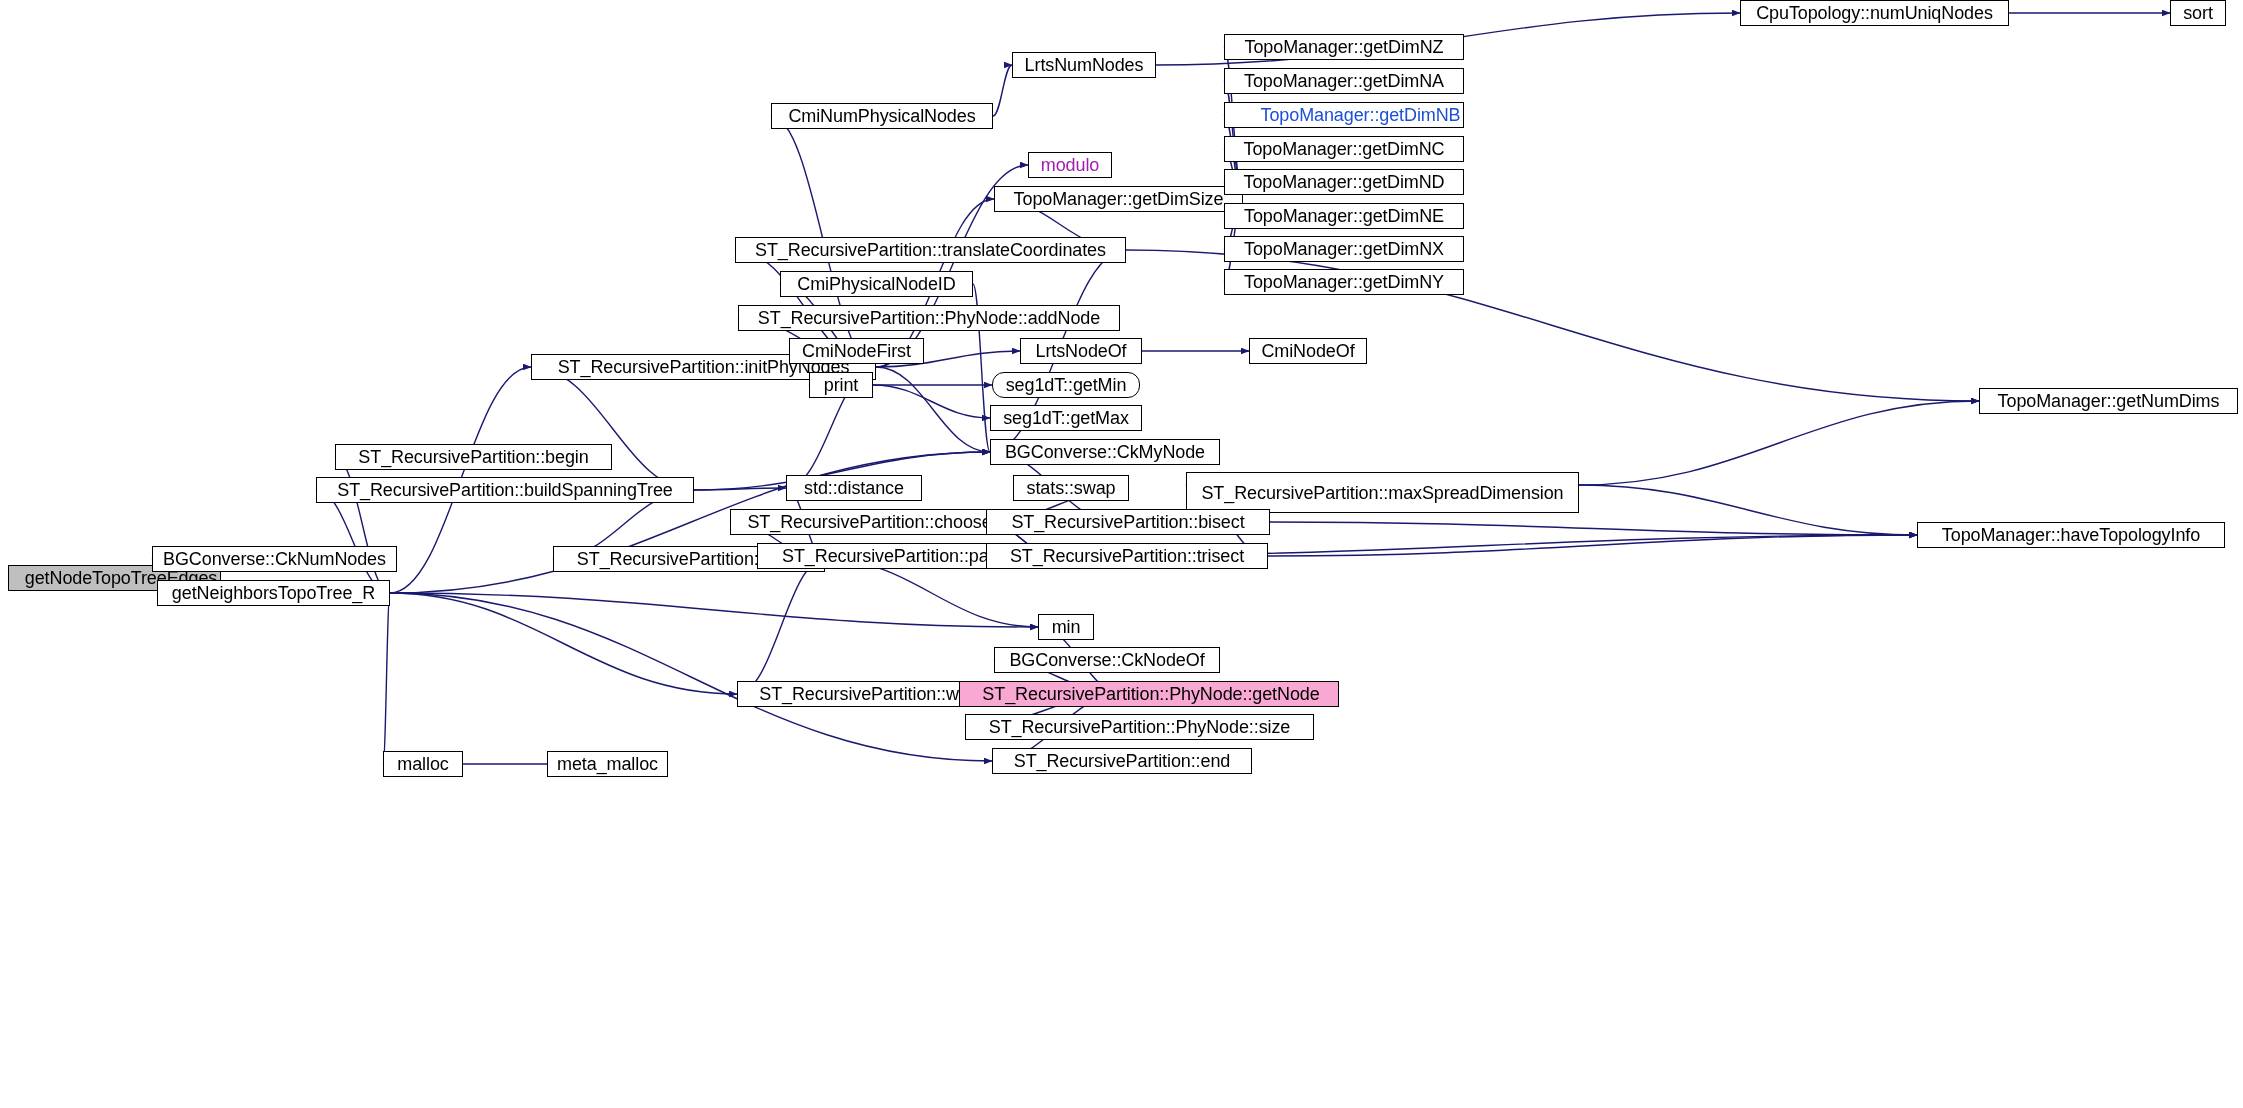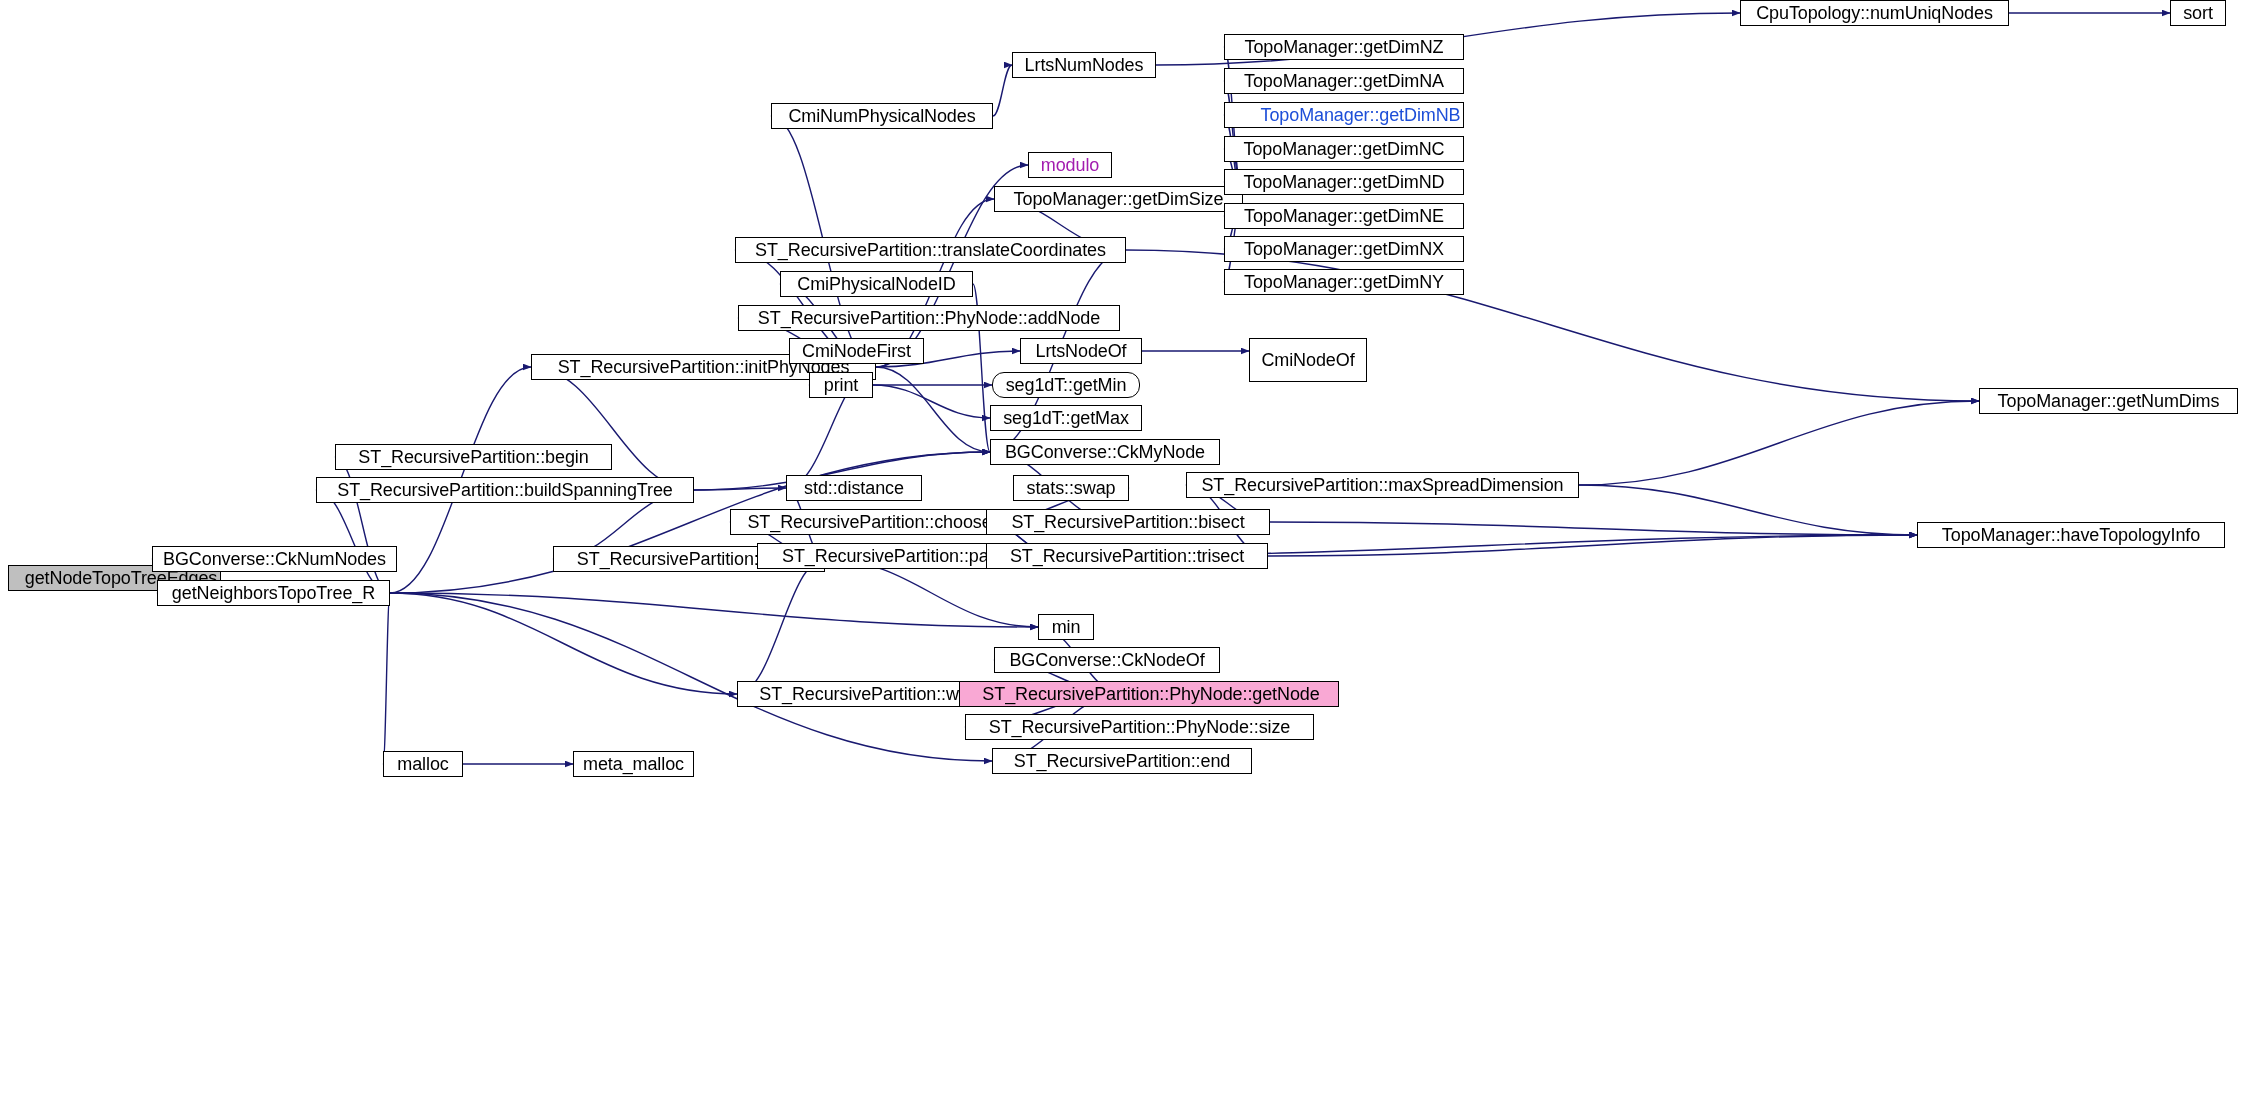--- a/index.html
+++ b/index.html
@@ -152,21 +152,21 @@
       </div>
       <div class="gnode" style="left: 531px; top: 354px; width: 345px; height: 26px; border-color: rgb(0, 0, 0); background: rgb(255, 255, 255); color: rgb(0, 0, 0);">
         <span class="lbl">ST_RecursivePartition::initPhyNodes</span>
       </div>
       <div class="gnode" style="left: 553px; top: 546px; width: 272px; height: 26px; border-color: rgb(0, 0, 0); background: rgb(255, 255, 255); color: rgb(0, 0, 0);">
         <span class="lbl">ST_RecursivePartition::build</span>
       </div>
       <div class="gnode" style="left: 383px; top: 751px; width: 80px; height: 26px; border-color: rgb(0, 0, 0); background: rgb(255, 255, 255); color: rgb(0, 0, 0);">
         <span class="lbl">malloc</span>
       </div>
-      <div class="gnode" style="left: 573px; top: 751px; width: 121px; height: 26px; border-color: rgb(0, 0, 0); background: rgb(255, 255, 255); color: rgb(0, 0, 0);">
+      <div class="gnode" style="left: 547px; top: 751px; width: 121px; height: 26px; border-color: rgb(0, 0, 0); background: rgb(255, 255, 255); color: rgb(0, 0, 0);">
         <span class="lbl">meta_malloc</span>
       </div>
       <div class="gnode" style="left: 771px; top: 103px; width: 222px; height: 26px; border-color: rgb(0, 0, 0); background: rgb(255, 255, 255); color: rgb(0, 0, 0);">
         <span class="lbl">CmiNumPhysicalNodes</span>
       </div>
       <div class="gnode" style="left: 1012px; top: 52px; width: 144px; height: 26px; border-color: rgb(0, 0, 0); background: rgb(255, 255, 255); color: rgb(0, 0, 0);">
         <span class="lbl">LrtsNumNodes</span>
       </div>
       <div class="gnode" style="left: 1740px; top: 0px; width: 269px; height: 26px; border-color: rgb(0, 0, 0); background: rgb(255, 255, 255); color: rgb(0, 0, 0);">
         <span class="lbl">CpuTopology::numUniqNodes</span>
@@ -215,42 +215,42 @@
       </div>
       <div class="gnode" style="left: 789px; top: 338px; width: 135px; height: 26px; border-color: rgb(0, 0, 0); background: rgb(255, 255, 255); color: rgb(0, 0, 0);">
         <span class="lbl">CmiNodeFirst</span>
       </div>
       <div class="gnode" style="left: 809px; top: 372px; width: 64px; height: 26px; border-color: rgb(0, 0, 0); background: rgb(255, 255, 255); color: rgb(0, 0, 0);">
         <span class="lbl">print</span>
       </div>
       <div class="gnode" style="left: 1020px; top: 338px; width: 122px; height: 26px; border-color: rgb(0, 0, 0); background: rgb(255, 255, 255); color: rgb(0, 0, 0);">
         <span class="lbl">LrtsNodeOf</span>
       </div>
-      <div class="gnode" style="left: 1249px; top: 338px; width: 118px; height: 44px; border-color: rgb(0, 0, 0); background: rgb(255, 255, 255); color: rgb(0, 0, 0);">
+      <div class="gnode" style="left: 1249px; top: 338px; width: 118px; height: 26px; border-color: rgb(0, 0, 0); background: rgb(255, 255, 255); color: rgb(0, 0, 0);">
         <span class="lbl">CmiNodeOf</span>
       </div>
       <div class="gnode" style="left: 992px; top: 372px; width: 148px; height: 26px; border-color: rgb(0, 0, 0); background: rgb(255, 255, 255); color: rgb(0, 0, 0); border-radius: 12px;">
         <span class="lbl">seg1dT::getMin</span>
       </div>
       <div class="gnode" style="left: 990px; top: 405px; width: 152px; height: 26px; border-color: rgb(0, 0, 0); background: rgb(255, 255, 255); color: rgb(0, 0, 0);">
         <span class="lbl">seg1dT::getMax</span>
       </div>
       <div class="gnode" style="left: 990px; top: 439px; width: 230px; height: 26px; border-color: rgb(0, 0, 0); background: rgb(255, 255, 255); color: rgb(0, 0, 0);">
         <span class="lbl">BGConverse::CkMyNode</span>
       </div>
       <div class="gnode" style="left: 1979px; top: 388px; width: 259px; height: 26px; border-color: rgb(0, 0, 0); background: rgb(255, 255, 255); color: rgb(0, 0, 0);">
         <span class="lbl">TopoManager::getNumDims</span>
       </div>
       <div class="gnode" style="left: 786px; top: 475px; width: 136px; height: 26px; border-color: rgb(0, 0, 0); background: rgb(255, 255, 255); color: rgb(0, 0, 0);">
         <span class="lbl">std::distance</span>
       </div>
       <div class="gnode" style="left: 1013px; top: 475px; width: 116px; height: 26px; border-color: rgb(0, 0, 0); background: rgb(255, 255, 255); color: rgb(0, 0, 0);">
         <span class="lbl">stats::swap</span>
       </div>
-      <div class="gnode" style="left: 1186px; top: 472px; width: 393px; height: 26px; border-color: rgb(0, 0, 0); background: rgb(255, 255, 255); color: rgb(0, 0, 0);">
+      <div class="gnode" style="left: 1186px; top: 472px; width: 393px; height: 41px; border-color: rgb(0, 0, 0); background: rgb(255, 255, 255); color: rgb(0, 0, 0);">
         <span class="lbl">ST_RecursivePartition::maxSpreadDimension</span>
       </div>
       <div class="gnode" style="left: 730px; top: 509px; width: 388px; height: 26px; border-color: rgb(0, 0, 0); background: rgb(255, 255, 255); color: rgb(0, 0, 0);">
         <span class="lbl">ST_RecursivePartition::chooseSubtreeRoots</span>
       </div>
       <div class="gnode" style="left: 986px; top: 509px; width: 284px; height: 26px; border-color: rgb(0, 0, 0); background: rgb(255, 255, 255); color: rgb(0, 0, 0);">
         <span class="lbl">ST_RecursivePartition::bisect</span>
       </div>
       <div class="gnode" style="left: 1917px; top: 522px; width: 308px; height: 26px; border-color: rgb(0, 0, 0); background: rgb(255, 255, 255); color: rgb(0, 0, 0);">
         <span class="lbl">TopoManager::haveTopologyInfo</span>

